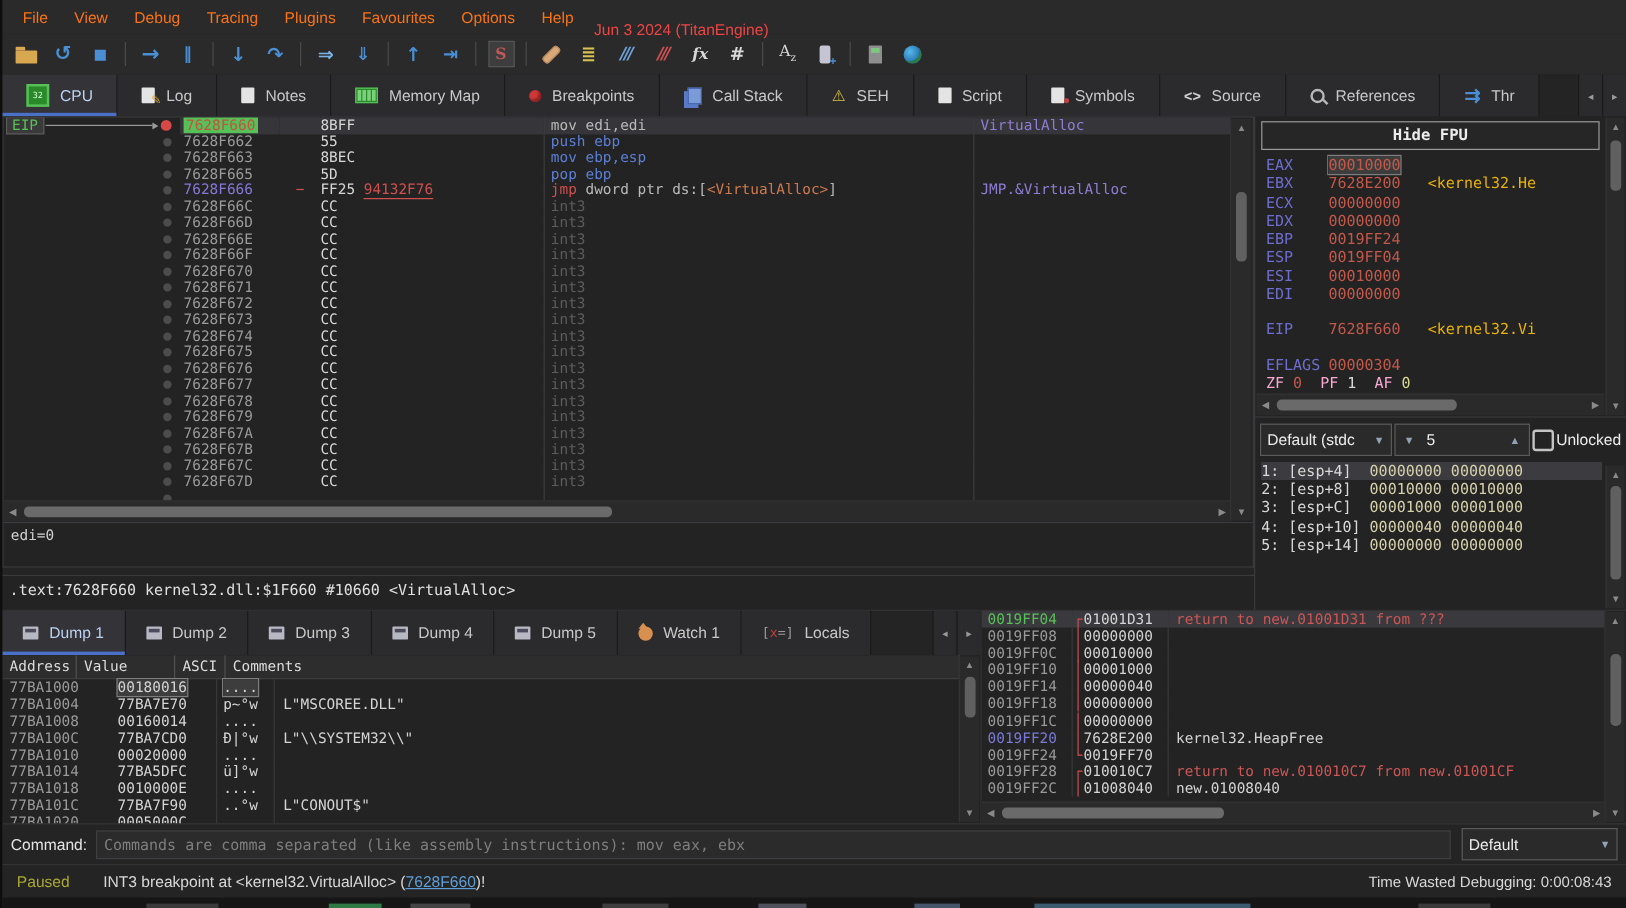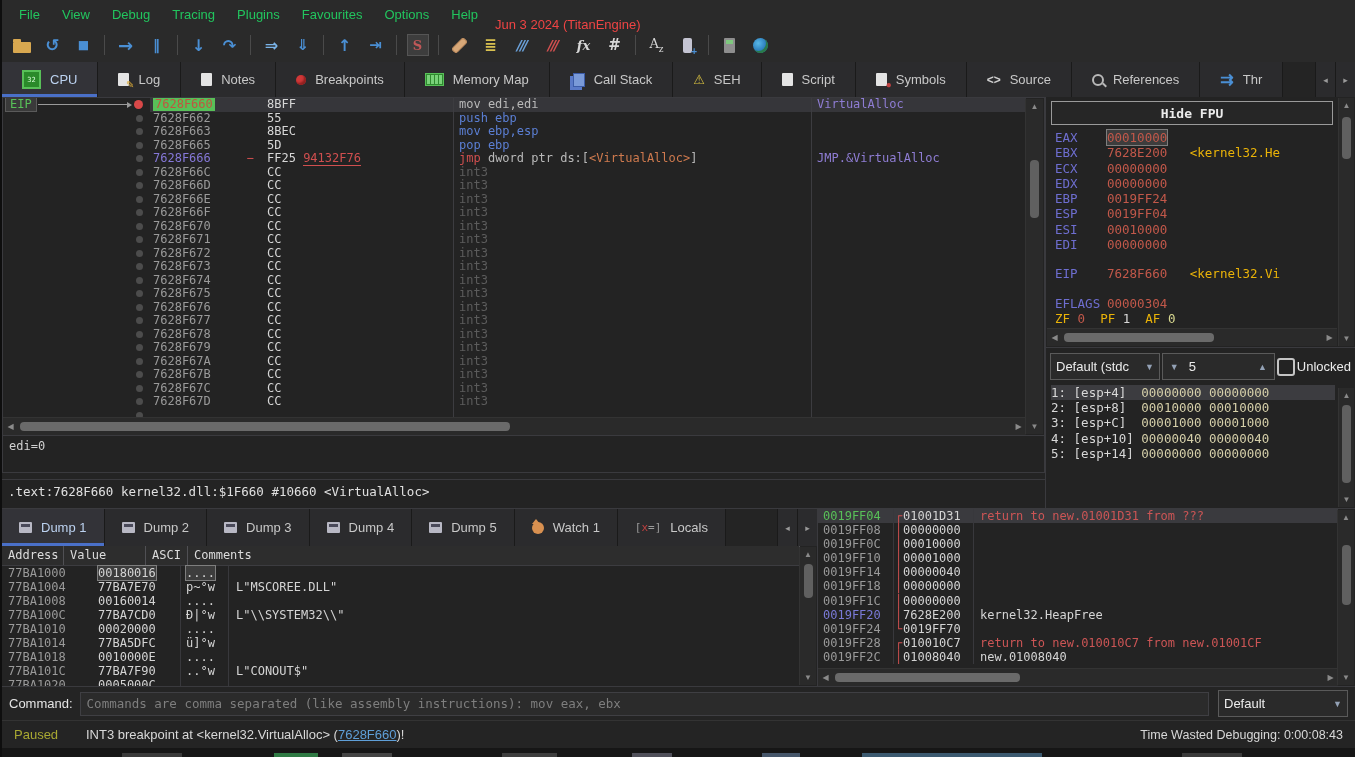--- a/index.html
+++ b/index.html
@@ -2,21 +2,21 @@
 <html><head>
 <meta charset="utf-8">
 <style>
   html,body{margin:0;padding:0;background:#4a4a4a;}
   #app{width:1355px;height:757px;background:#242424;position:relative;overflow:hidden;
        font-family:"Liberation Sans",sans-serif;color:#d0d0d0;border-left:2px solid #0e0e0e;box-sizing:border-box;}
   .mono{font-family:"DejaVu Sans Mono",monospace;}
 
   
   #menubar{height:28px;display:flex;align-items:center;background:#2a2a2a;padding-left:6px;font-size:13px;}
-  .menu-item{padding:4px 11px;color:#22c55e;cursor:default;}
+  .menu-item{padding:4px 11px;color:#f97316;cursor:default;}
   #title-suffix{color:#ef4444;margin-left:6px;margin-top:20px;}
 
   
   #toolbar{height:34px;display:flex;align-items:center;background:#2a2a2a;padding-left:4px;}
   .tb-btn{width:31px;height:27px;border:0;background:transparent;display:flex;align-items:center;justify-content:center;padding:0;}
   .tb-glyph{font-family:"DejaVu Sans",sans-serif;font-weight:bold;color:#4a8fd4;}
   .tb-box{background:#3d3d3d;border:1px solid #555;width:20px;height:20px;display:flex;align-items:center;justify-content:center;
           font-family:"DejaVu Serif",serif;font-weight:bold;font-size:13px;}
   .tb-sep{width:1px;height:20px;background:#4a4a4a;margin:0 5px;}
   .ic-folder{width:18px;height:11px;background:#d8a850;border-radius:1px;position:relative;margin-top:4px;}
@@ -94,21 +94,21 @@
   #main-right{width:309px;flex:none;display:flex;flex-direction:column;background:#232323;border-left:1px solid #3a3a3e;}
   #regpane{height:250px;position:relative;border-bottom:1px solid #3a3a3e;overflow:hidden;display:flex;flex-direction:column;}
   #hidefpu{margin:4px 22px 2px 5px;height:24px;border:1px solid #9a9a9a;background:#262626;color:#ececec;
            font-family:"DejaVu Sans Mono",monospace;font-size:13px;font-weight:bold;display:flex;align-items:center;justify-content:center;}
   #regrows{padding:3px 0 0 9px;font-family:"DejaVu Sans Mono",monospace;font-size:12.5px;line-height:15.3px;white-space:pre;}
   .reg-n{color:#6e6ed0;display:inline-block;width:52px;}
   .reg-v{color:#c2584a;}
   .reg-v.boxed{background:#3d3d3d;box-shadow:0 0 0 1px #7e7e7e;}
   .reg-h{color:#eab308;}
   .reg-spacer{height:14px;}
-  .flag-n{color:#eab308;} .flag-r{color:#c2584a;} .flag-w{color:#d8d8d8;} .flag-y{color:#d8d890;}
+  .flag-n{color:#f9a8d4;} .flag-r{color:#c2584a;} .flag-w{color:#d8d8d8;} .flag-y{color:#d8d890;}
   #reg-hscroll{position:absolute;left:1px;right:18px;bottom:1px;}
 
   
   #convpane{flex:1;position:relative;display:flex;flex-direction:column;overflow:hidden;}
   #conv-controls{display:flex;align-items:center;gap:2px;padding:5px 4px 4px 4px;}
   .dd{height:25px;border:1px solid #5a5a5a;background:#2a2a2a;display:flex;align-items:center;font-size:13px;color:#ececec;padding:0 5px;}
   #conv-dd{width:118px;}
   .dd .caret{margin-left:auto;color:#93a1b5;font-size:9px;padding-left:4px;}
   #spinner{width:117px;height:25px;border:1px solid #5a5a5a;background:#2a2a2a;display:flex;align-items:center;font-size:13px;color:#ececec;padding:0 7px;}
   #spinner .dn{color:#93a1b5;font-size:9px;} #spinner .up{margin-left:auto;color:#93a1b5;font-size:9px;}
@@ -259,31 +259,31 @@
         <span class="ic-page">
           <span class="ovl" style="color: rgb(216, 168, 56);">✎</span>
         </span>
         <span>Log</span>
       </div>
       <div class="tab">
         <span class="ic-page"></span>
         <span>Notes</span>
       </div>
       <div class="tab">
-        <span class="ic-dot-red"></span>
-        <span>Breakpoints</span>
-      </div>
-      <div class="tab">
         <span class="ic-mem">
           <i></i>
           <i></i>
           <i></i>
           <i></i>
         </span>
         <span>Memory Map</span>
+      </div>
+      <div class="tab">
+        <span class="ic-dot-red"></span>
+        <span>Breakpoints</span>
       </div>
       <div class="tab">
         <span class="ic-pages"></span>
         <span>Call Stack</span>
       </div>
       <div class="tab">
         <span style="color: rgb(216, 192, 64); font-size: 13px;">⚠</span>
         <span>SEH</span>
       </div>
       <div class="tab">

